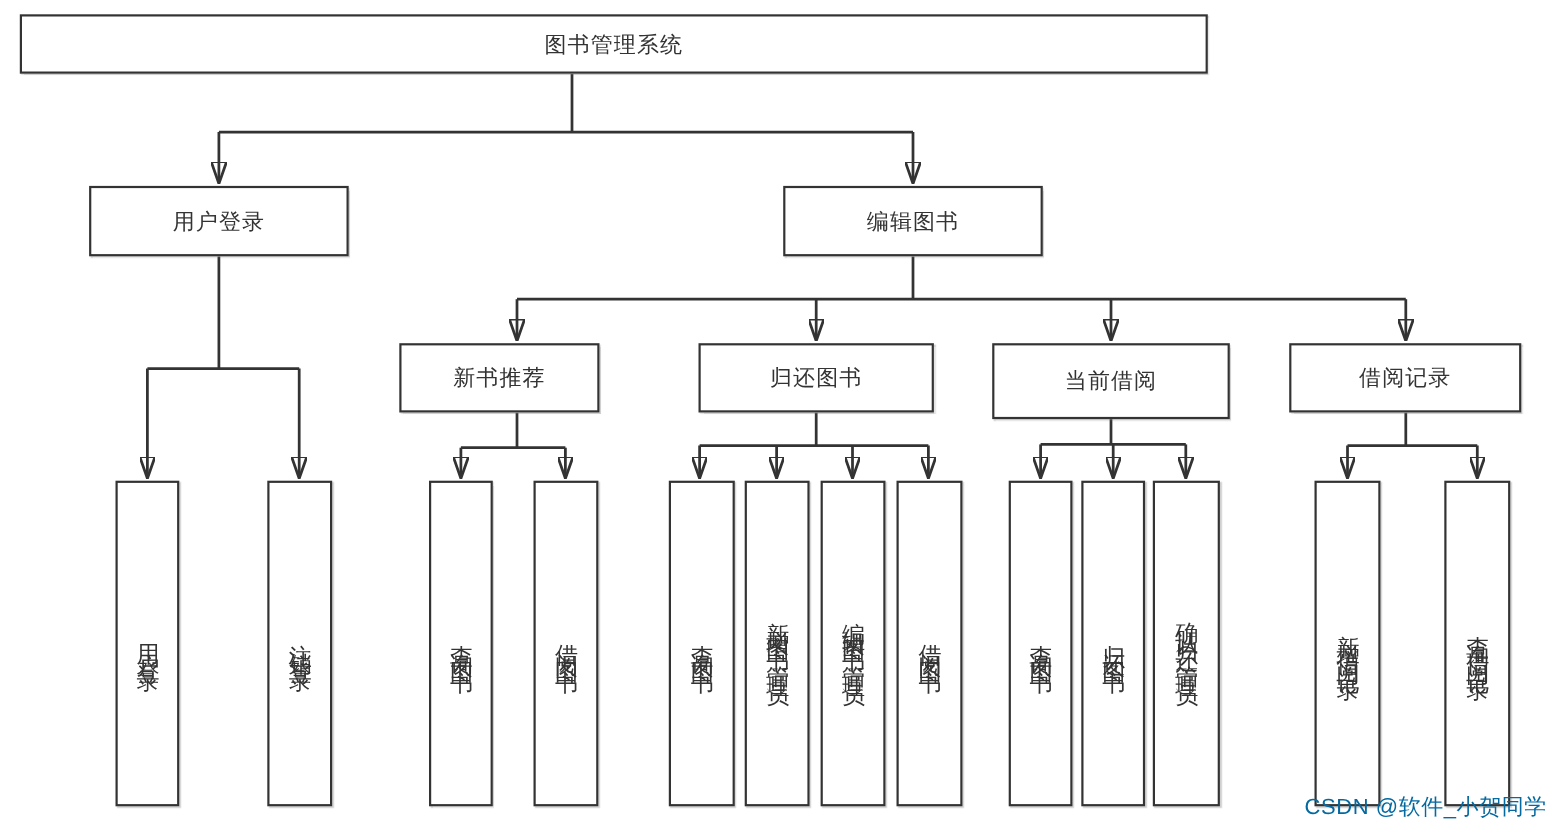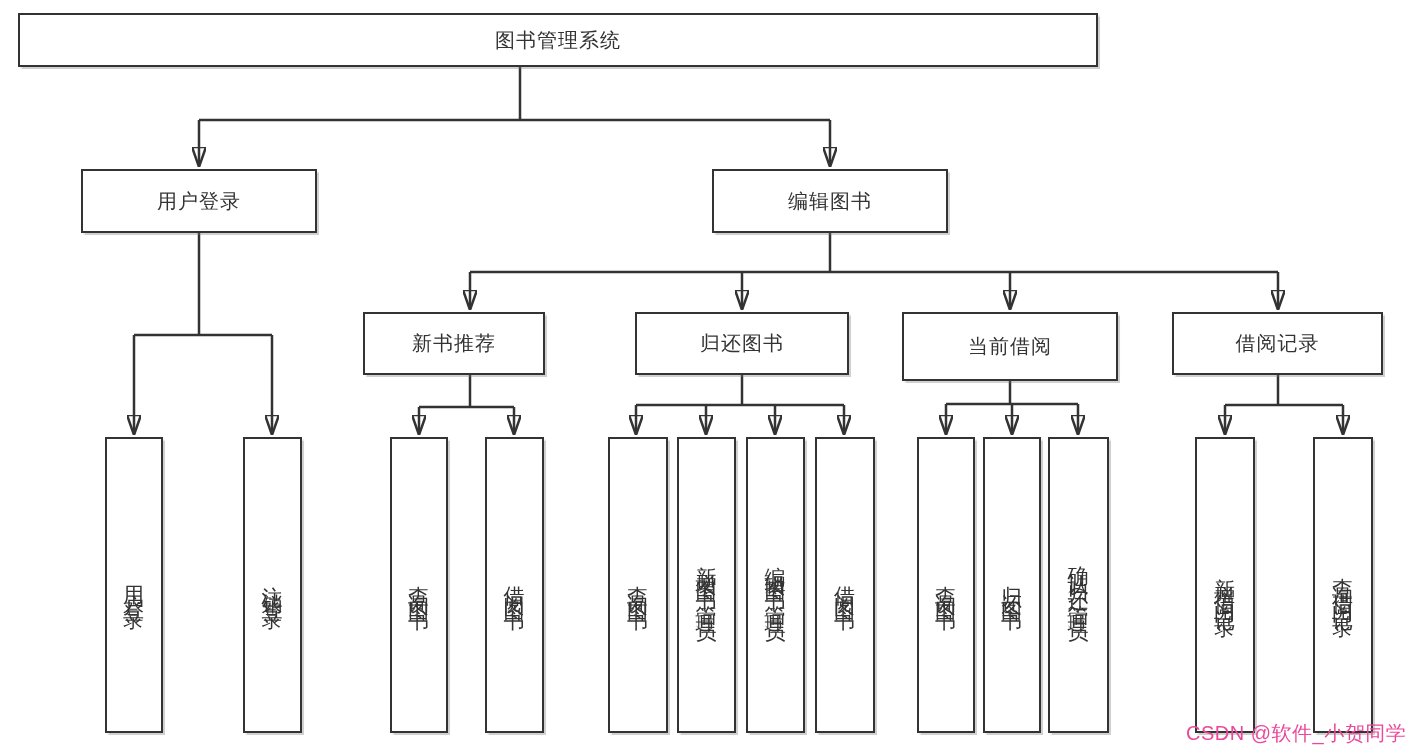--- a/index.html
+++ b/index.html
@@ -51,21 +51,21 @@
     letter-spacing: 8px;
     line-height: 1;
     white-space: nowrap;
   }
   #watermark {
     position: absolute;
     left: 1186px;
     top: 720px;
     z-index: 5;
     font-size: 20px;
-    color: #ec4899;
+    color: #0369a1;
     letter-spacing: 0.5px;
     white-space: nowrap;
   }
 </style>
 </head>
 <body>
 
 <div id="stage">
 
   <svg id="connectors" width="1405" height="747" viewBox="0 0 1405 747">

